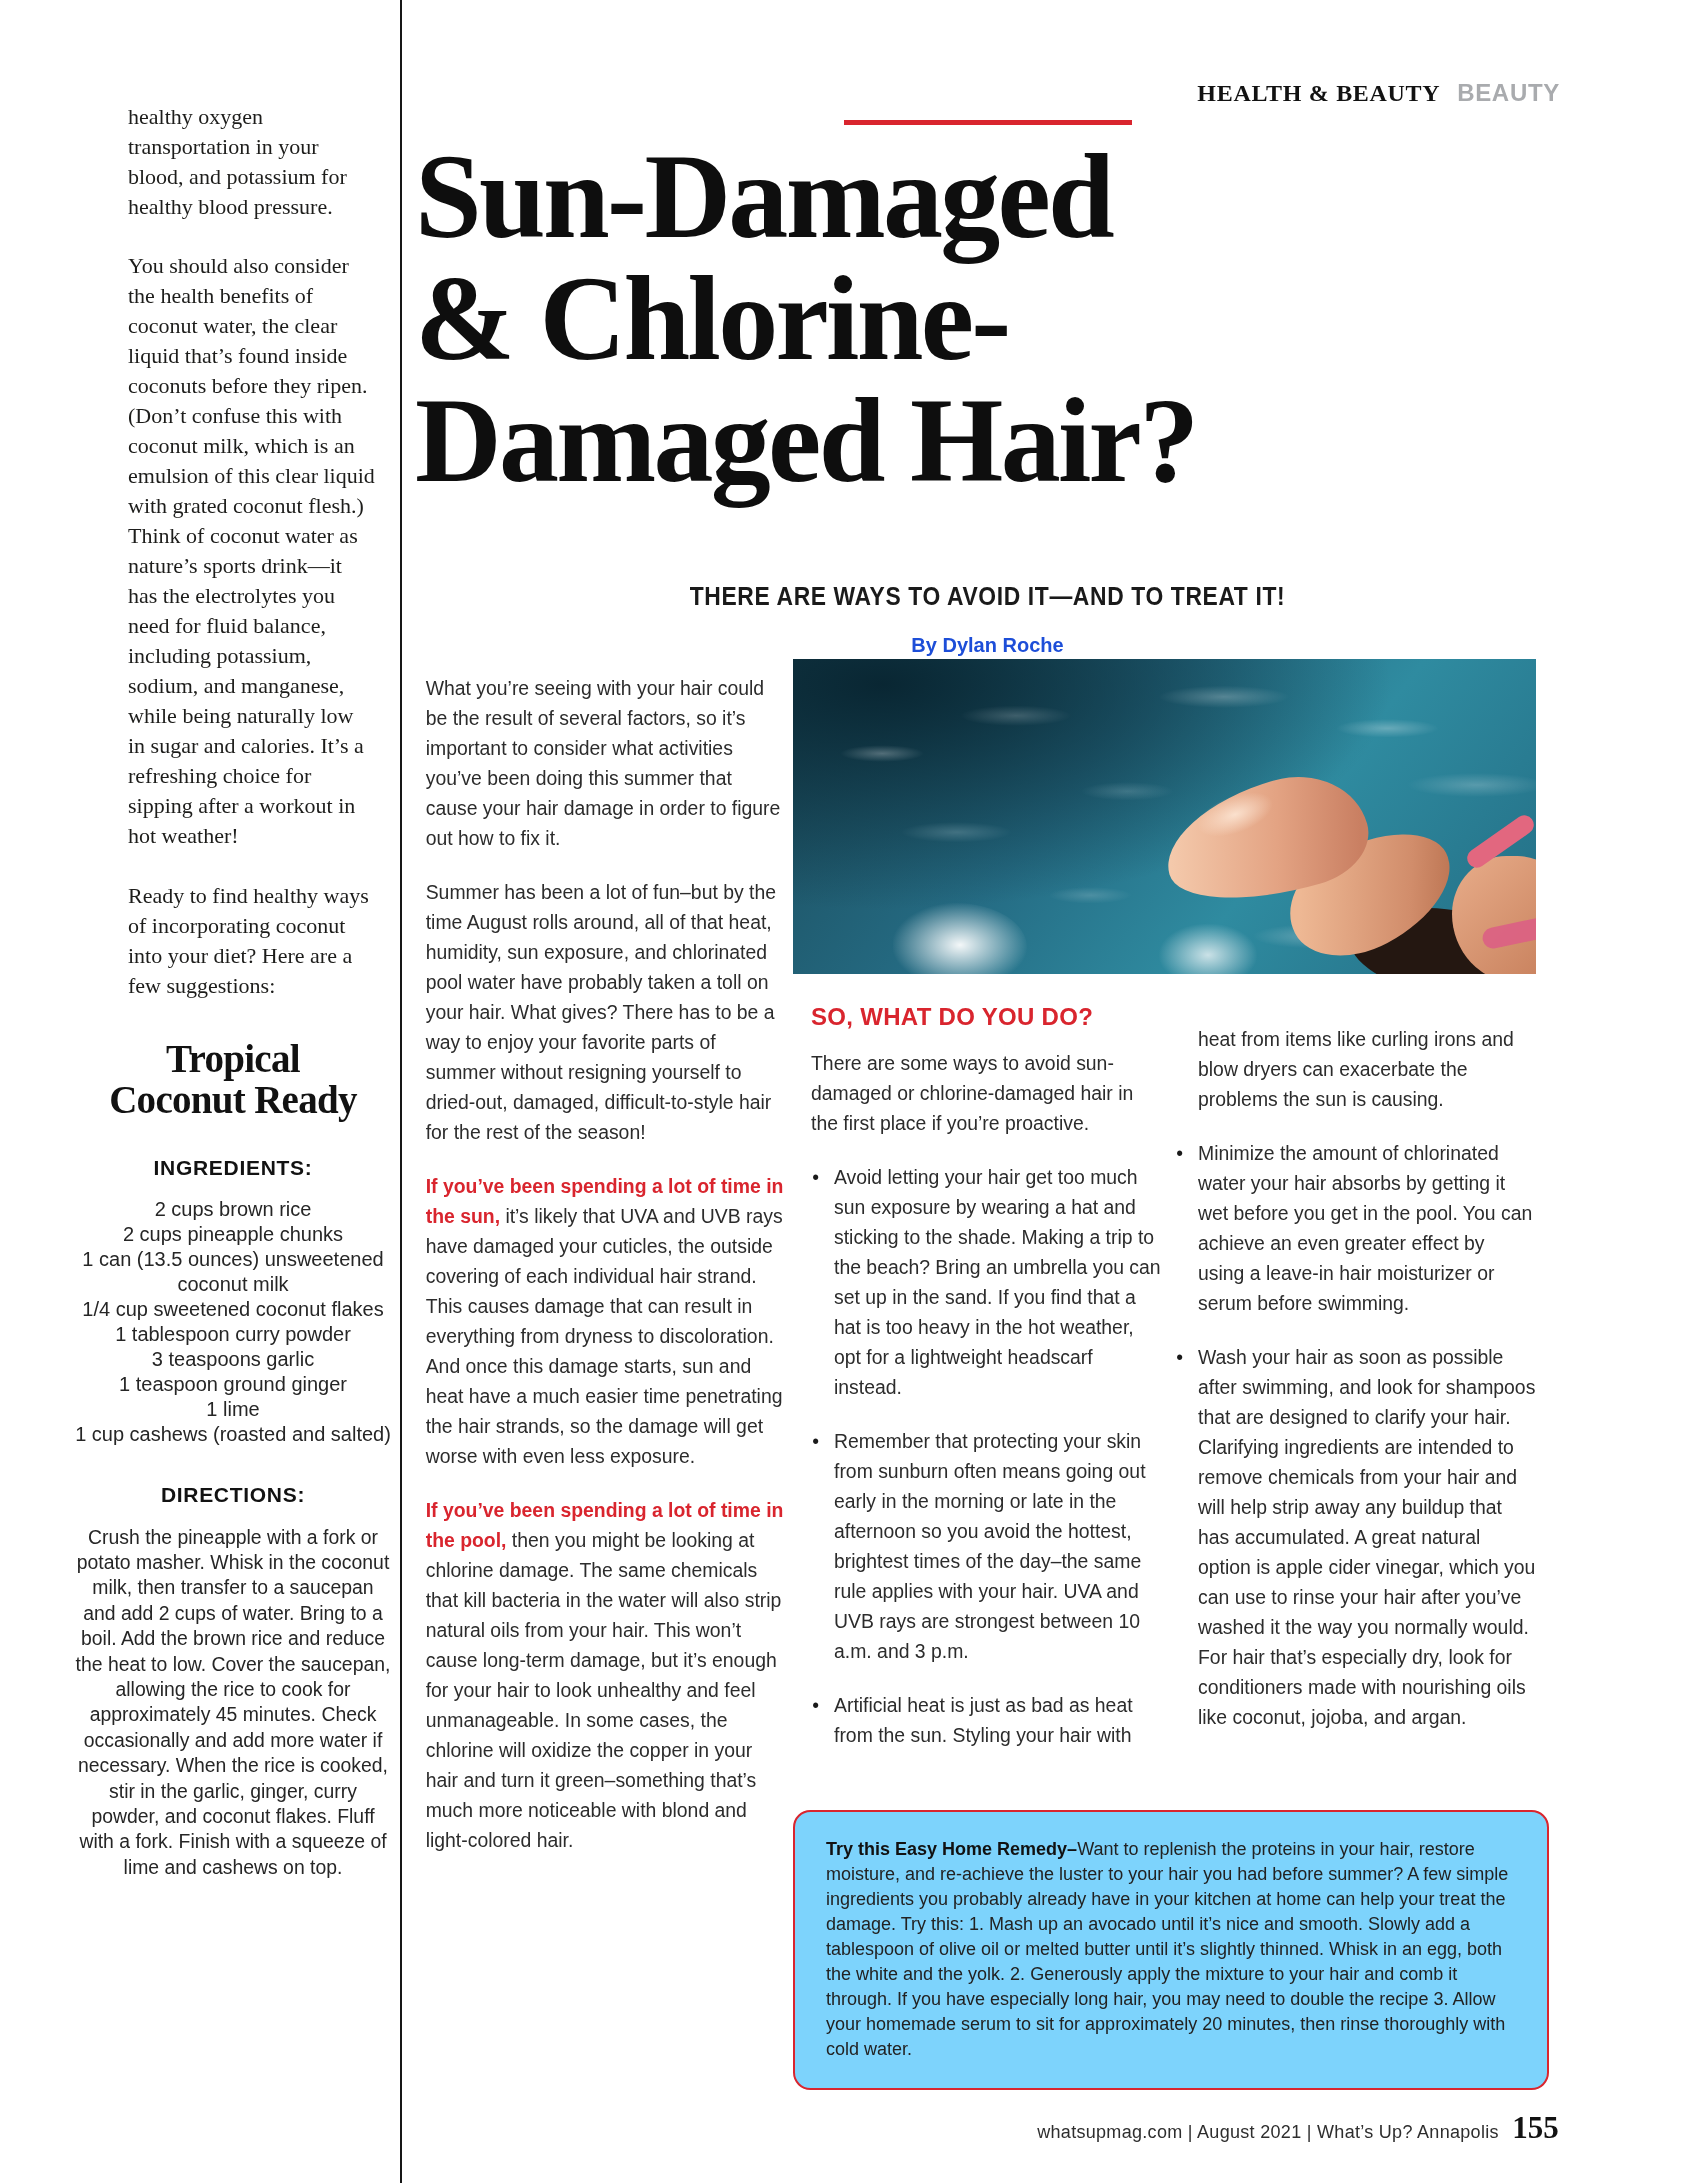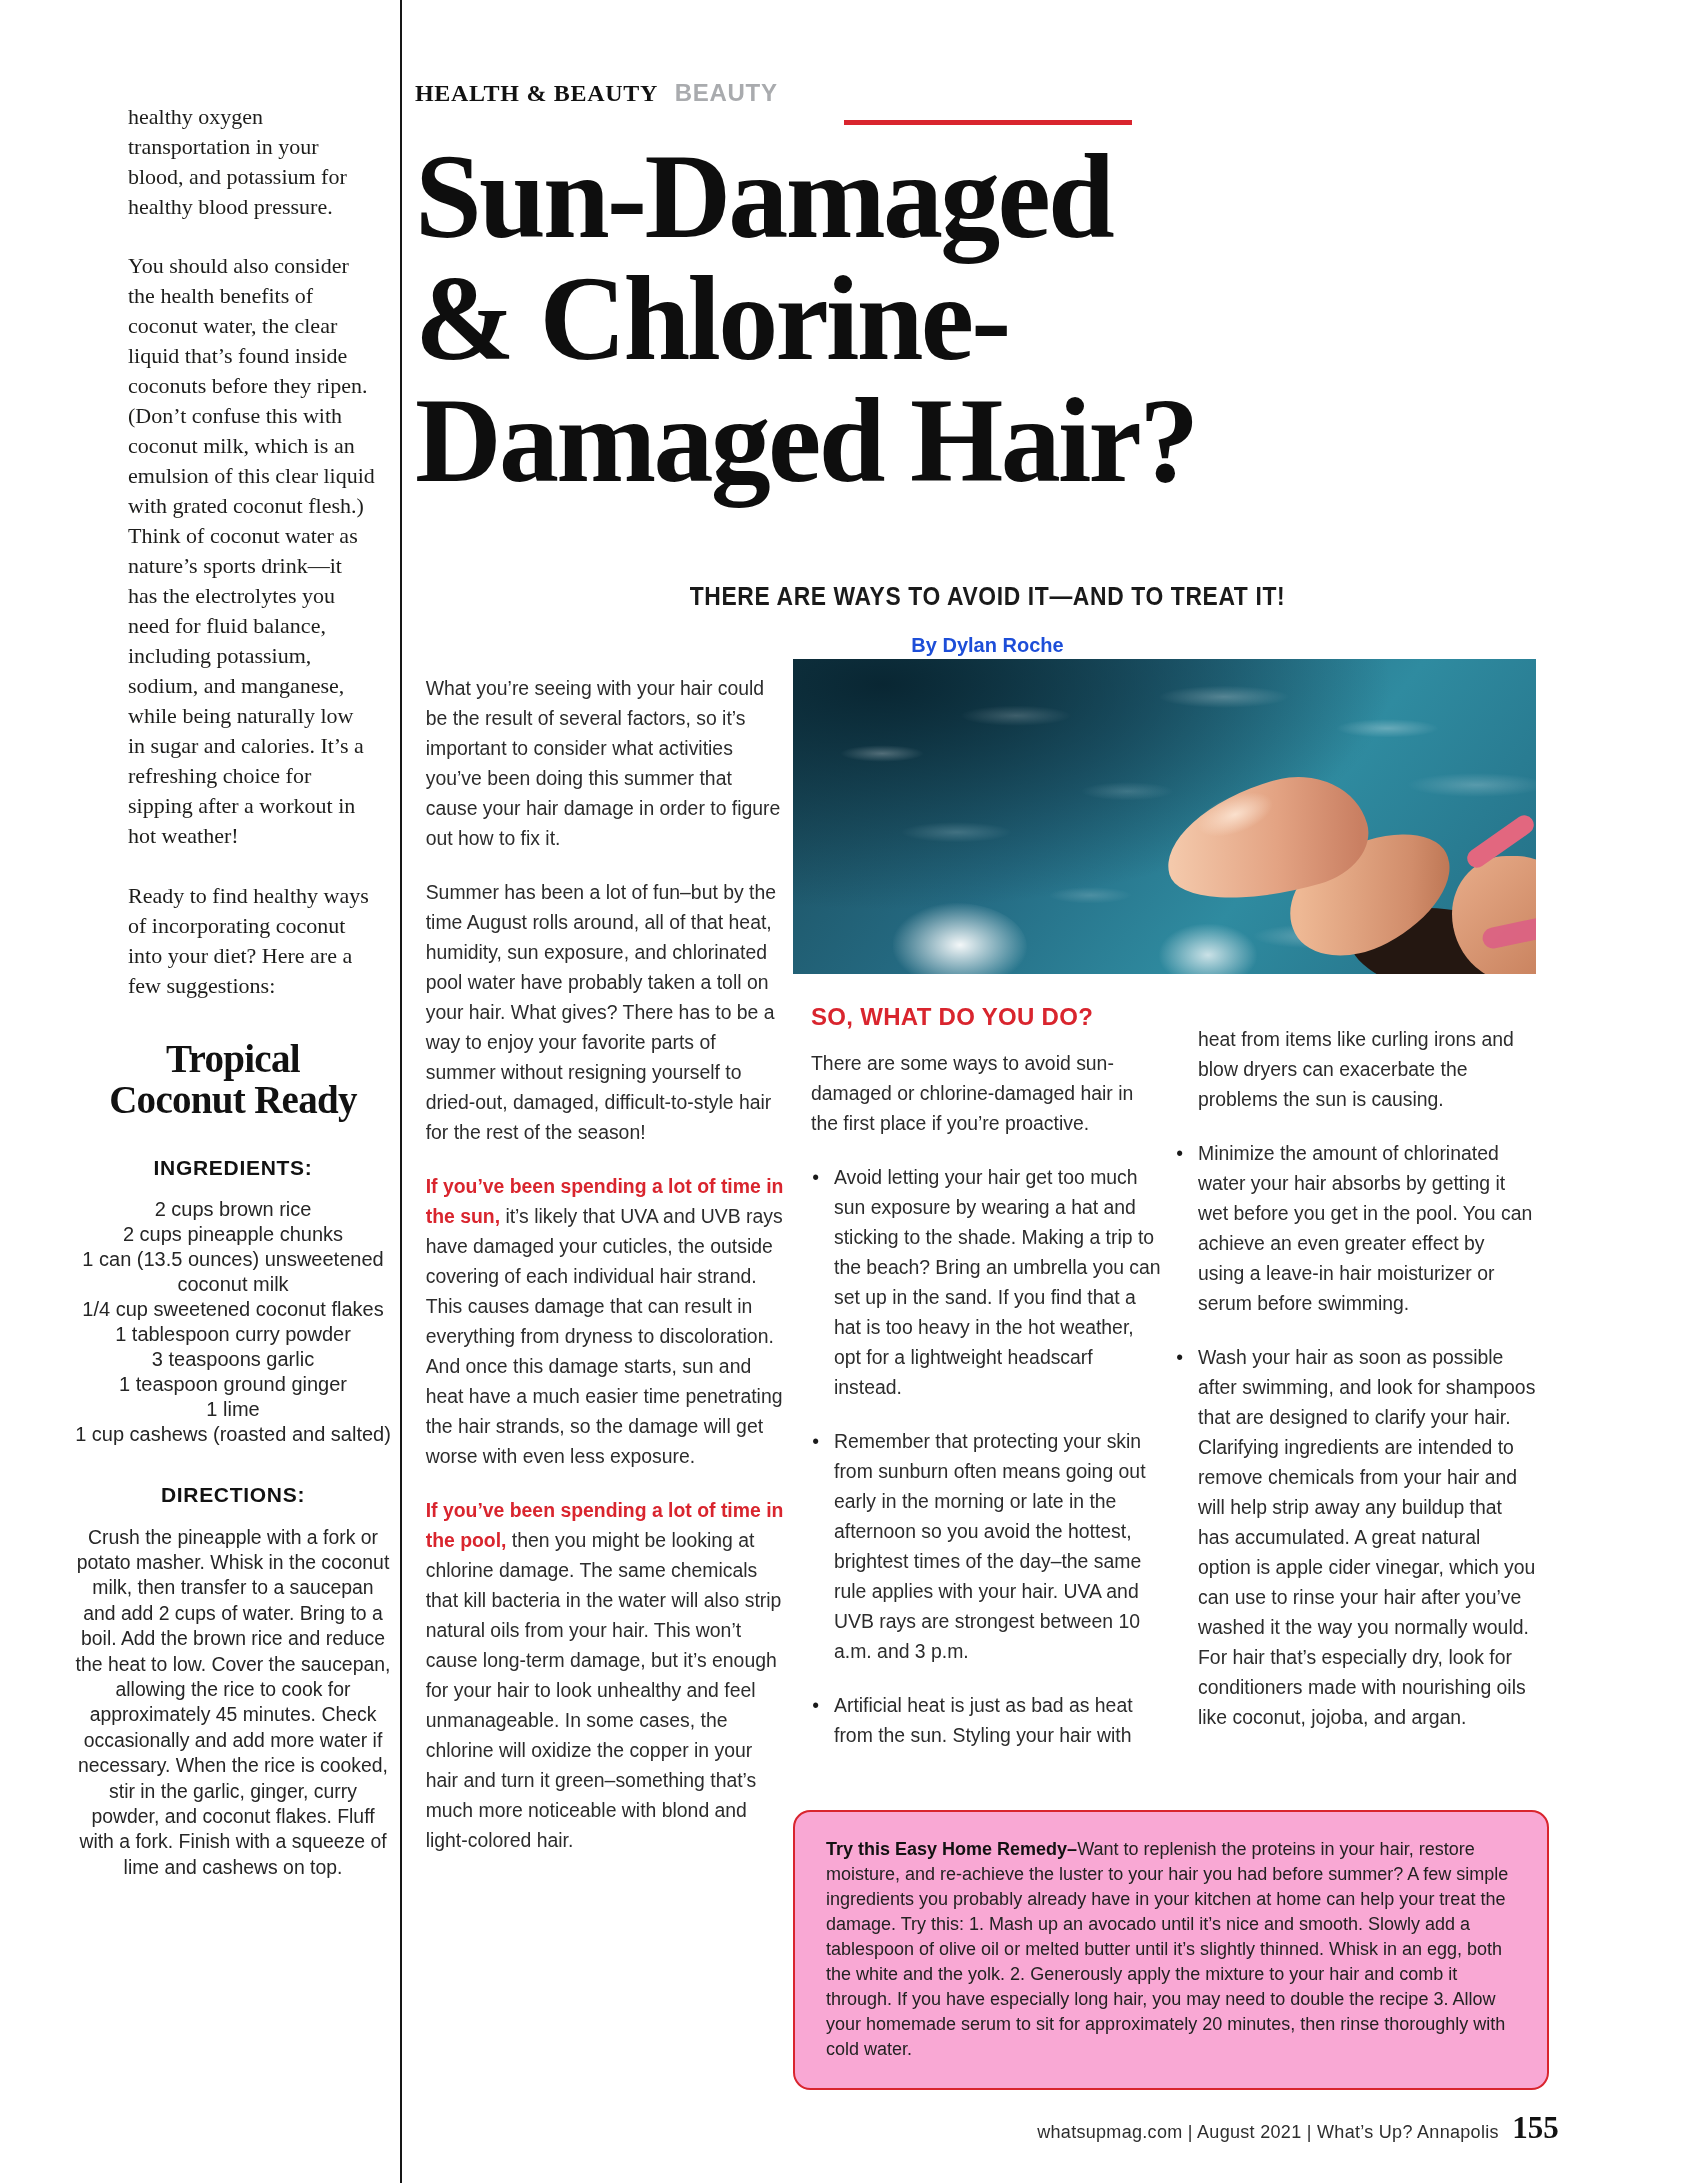--- a/index.html
+++ b/index.html
@@ -16,21 +16,21 @@
                 text-align:center;color:#121212;margin:37px 0 0 0;letter-spacing:-0.7px;}
   .side-h{font-size:21px;font-weight:700;color:#121212;text-align:center;margin:36px 0 0 0;
           letter-spacing:0.7px;}
   .ingredients{list-style:none;margin:17.4px 0 0 0;padding:0;text-align:center;
                font-size:20px;line-height:25px;color:#262626;}
   .ingredients li{margin:0;}
   .directions{font-size:19.4px;line-height:25.4px;color:#262626;text-align:center;margin:17.4px 0 0 0;}
 
   
   .main{position:absolute;left:415px;top:0;width:1145px;height:2183px;}
-  .kicker{margin-top:79px;text-align:left;font-size:24px;letter-spacing:0.7px;}
+  .kicker{margin-top:79px;text-align:right;font-size:24px;letter-spacing:0.7px;}
   .kicker .k-main{font-family:"Liberation Serif", serif;font-weight:700;color:#121212;}
   .kicker .k-sub{font-family:"Liberation Sans", sans-serif;font-weight:700;color:#a9abae;margin-left:9.4px;}
   .kicker-rule{width:288px;height:4.7px;background:#d9252e;margin:13.4px auto 0 auto;}
   .title{margin-top:10.7px;text-align:left;font-family:"Liberation Serif", serif;font-weight:700;
          font-size:120px;line-height:122px;color:#0e0e0e;letter-spacing:-2.7px;}
   .subtitle{margin-top:16px;text-align:center;font-weight:700;font-size:25.4px;letter-spacing:0.7px;
             color:#1a1a1a;transform:scaleX(0.9);}
   .byline{margin-top:23px;text-align:center;font-weight:700;font-size:20px;color:#1d4ed8;}
 
   
@@ -81,21 +81,21 @@
   .col p{margin:0 0 24px 0;}
   .col p:last-child{margin-bottom:0;}
   .lead-red{color:#d9252e;font-weight:700;}
   .sec-heading{font-size:24px;font-weight:700;color:#d9252e;margin:0 0 16px 0;letter-spacing:0.3px;}
   .bullet{position:relative;padding-left:23px;}
   .bullet::before{content:"\2022";position:absolute;left:1.3px;top:0;color:#1a1a1a;}
   .cont-indent{padding-left:23px;}
 
   
   .remedy-box{position:absolute;left:378px;top:1810px;width:756px;box-sizing:border-box;
-      border:2.7px solid #d9252e;border-radius:17.4px;padding:25.4px 31px;background:#f9a8d4;}
+      border:2.7px solid #d9252e;border-radius:17.4px;padding:25.4px 31px;background:#7dd3fc;}
   .remedy-box p{margin:0;font-size:18px;line-height:25px;color:#222222;}
   .remedy-lead{font-weight:700;color:#111111;}
 
   
   .footer{position:absolute;right:1.3px;top:2110px;display:flex;align-items:baseline;gap:13.4px;}
   .footer-text{font-size:18px;letter-spacing:0.3px;color:#2e2e2e;}
   .page-number{font-family:"Liberation Serif", serif;font-weight:700;font-size:31px;color:#121212;}
 </style>
 </head>
 <body>

